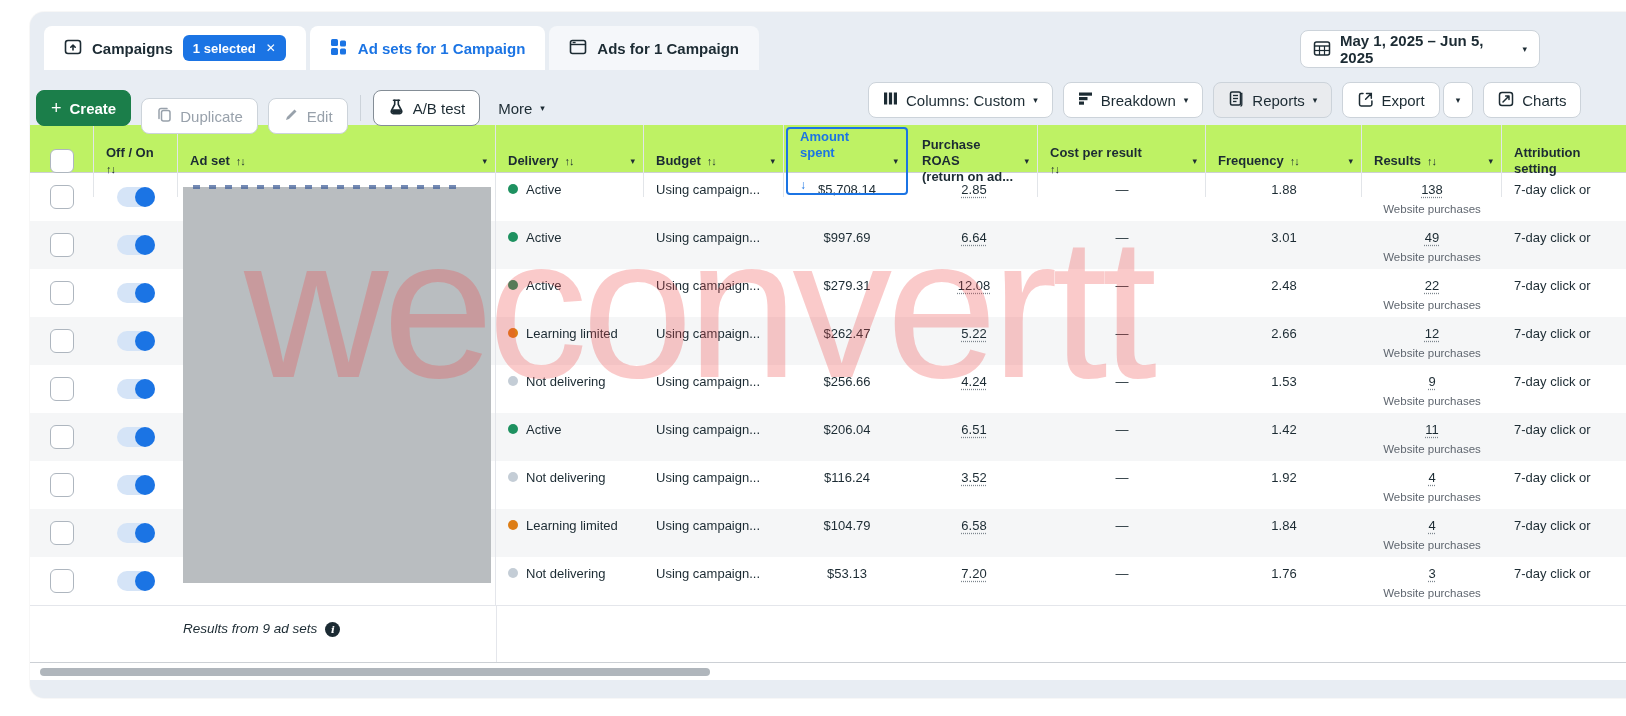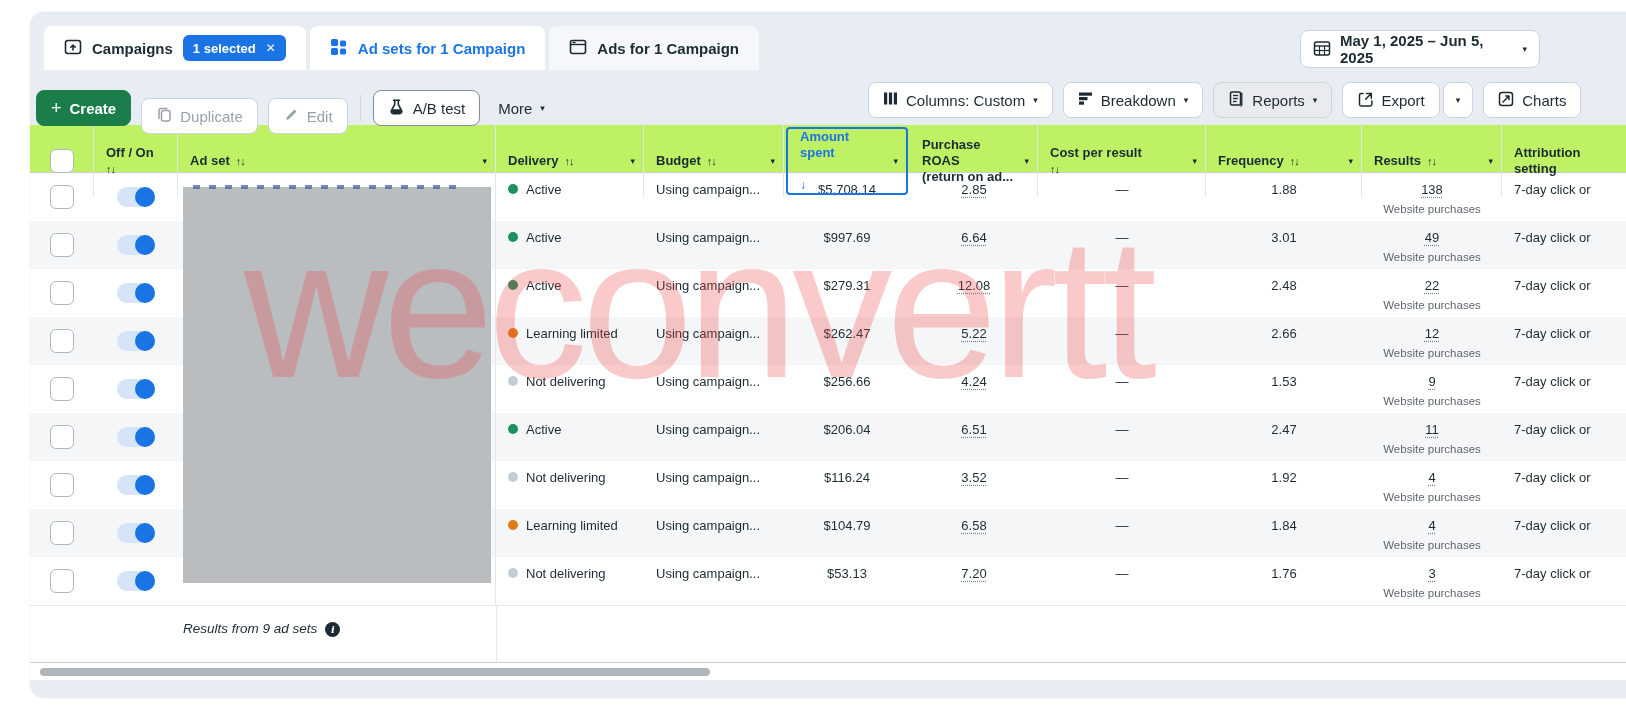--- a/index.html
+++ b/index.html
@@ -428,21 +428,21 @@
         </div>
       <div class="td c-adset"></div>
       <div class="td c-delivery">
           <span class="dot" style="background: rgb(30, 145, 96);"></span>
           <span>Active</span>
         </div>
       <div class="td">Using campaign...</div>
       <div class="td num">$206.04</div>
       <div class="td num"><span class="dotted">6.51</span></div>
       <div class="td num">—</div>
-      <div class="td num">2.47</div>
+      <div class="td num">1.42</div>
       <div class="td num"><span class="dotted">11</span><span class="sub">Website purchases</span></div>
       <div class="td">7-day click or</div>
     </div>
 
     <div class="tr grid">
       <div class="td c-check">
           <span class="cb"></span>
         </div>
       <div class="td c-toggle">
           <span class="tg">

